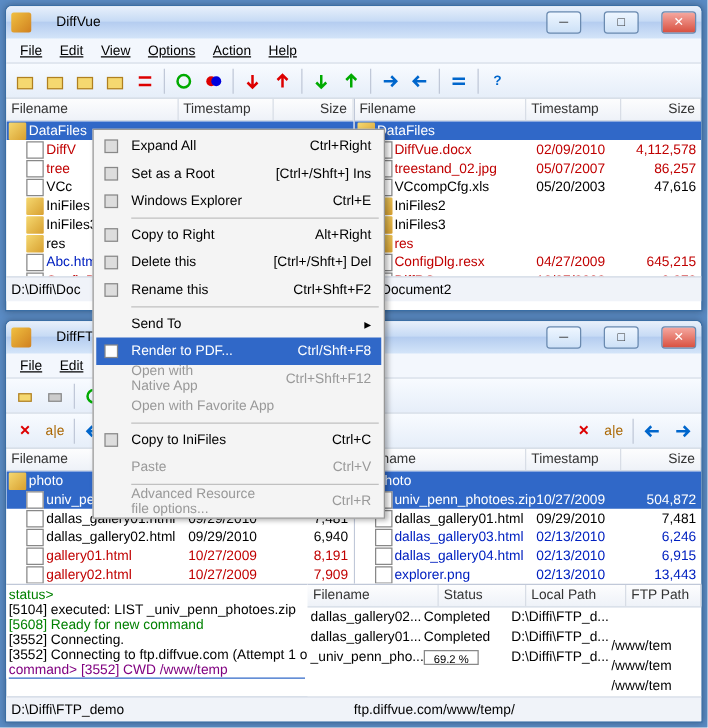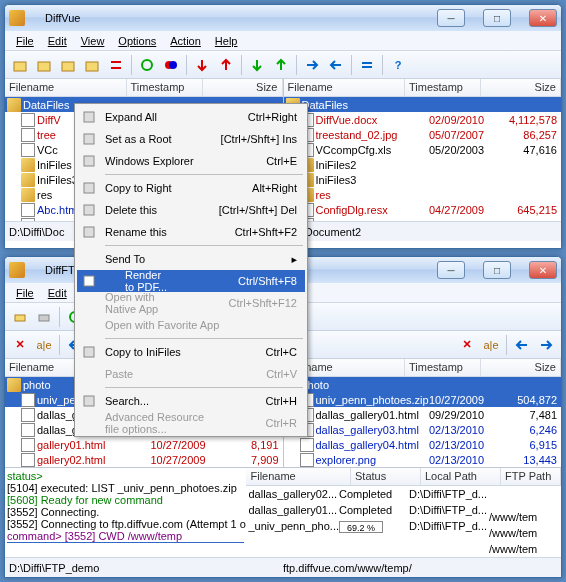--- a/index.html
+++ b/index.html
@@ -20,42 +20,42 @@
 .tbtn { width: 22px; height: 22px; border: 1px solid transparent; display: flex; align-items: center; justify-content: center; cursor: pointer; border-radius: 2px; }
 .tsep { width: 1px; height: 20px; background: #c0c8d8; margin: 0 2px; }
 
 .panes { display: flex; height: 142px; }
 .pane { flex: 1; border-right: 1px solid #c0c8d8; overflow: hidden; display: flex; flex-direction: column; }
 .pane:last-child { border-right: none; }
 .colheader { height: 18px; display: flex; background: linear-gradient(to bottom,#fdfdfe,#eef2f8); border-bottom: 1px solid #d0d8e4; }
 .colheader div { border-right: 1px solid #d8dde6; padding: 2px 4px; color: #333; font-size: 11px; }
 .colheader .c-name { flex: 1; }
 .colheader .c-time { width: 76px; }
-.colheader .c-size { width: 80px; text-align: right; }
+.colheader .c-size { width: 64px; text-align: right; }
 
 .filelist { flex: 1; overflow: hidden; background: #fff; font-size: 11px; }
 .row { display: flex; height: 15px; align-items: center; padding-left: 2px; }
 .row.sel { background: #3068c8; color: #fff; }
 .row .fi { width: 14px; height: 14px; margin-right: 2px; flex-shrink: 0; }
 .row .fn { flex: 1; white-space: nowrap; overflow: hidden; }
 .row .ft { width: 76px; }
 .row .fs { width: 56px; text-align: right; padding-right: 4px; }
 .row.red { color: #c00000; }
 .row.blue { color: #0020c0; }
 .row.black { color: #000; }
 
 .fi.folder { background: linear-gradient(135deg,#f5d870,#d8a030); border-radius: 1px; }
 .fi.file { background: #fff; border: 1px solid #888; }
 
 .statusbar { height: 20px; background: #f0f3f9; border-top: 1px solid #d0d8e4; display: flex; align-items: center; padding: 0 4px; font-size: 11px; }
 .statusbar > div { flex: 1; }
 
 .ctxmenu { position: absolute; left: 74px; top: 103px; width: 234px; background: #f4f4f4; border: 1px solid #979797; box-shadow: 2px 2px 4px rgba(0,0,0,0.3); z-index: 100; padding: 2px; }
 .ctxmenu .mi { display: flex; align-items: center; height: 22px; padding: 0 8px 0 2px; cursor: pointer; }
-.ctxmenu .mi.hl { background: #3068c8; color: #fff; gap: 20px; }
+.ctxmenu .mi.hl { background: #3068c8; color: #fff; }
 .ctxmenu .mi.dis { color: #999; }
 .ctxmenu .mi .mic { width: 20px; height: 16px; margin-right: 6px; display: flex; align-items: center; justify-content: center; }
 .ctxmenu .mi .mlab { flex: 1; }
 .ctxmenu .mi .msh { color: inherit; padding-left: 48px; }
 .ctxmenu .mi .mar { margin-left: 4px; }
 .ctxmenu .sep { height: 1px; background: #c0c0c0; margin: 2px 2px 2px 28px; }
 
 .log { background: #fff; font-family: monospace; font-size: 10px; padding: 2px; height: 76px; overflow: hidden; border-top: 1px solid #c0c8d8; }
 .log .lg { white-space: nowrap; }
 .log .lg.sel { background: #3068c8; color: #fff; }
@@ -395,29 +395,20 @@
       </span>
       <span class="mlab">Copy to IniFiles</span>
       <span class="msh">Ctrl+C</span>
     </div>
     <div class="mi  dis">
       <span class="mic"></span>
       <span class="mlab">Paste</span>
       <span class="msh">Ctrl+V</span>
     </div>
     <div class="sep"></div>
-    <div class="mi  ">
-      <span class="mic">
-        <svg width="14" height="14">
-          <rect x="2" y="2" width="10" height="10" fill="#ddd" stroke="#888"></rect>
-        </svg>
-      </span>
-      <span class="mlab">Search...</span>
-      <span class="msh">Ctrl+H</span>
-    </div>
     <div class="mi  dis">
       <span class="mic"></span>
       <span class="mlab">Advanced Resource file options...</span>
       <span class="msh">Ctrl+R</span>
     </div>
   </div>
 
 <div class="window" style="left:4px; top:256px; width:558px; height:322px;">
   <div class="titlebar">
     <div class="titlebar-icon"></div>

